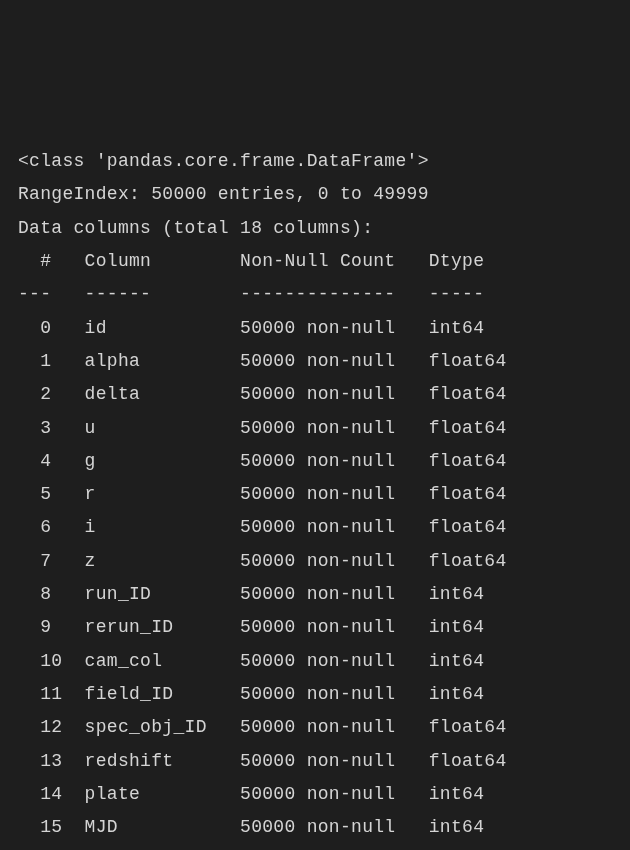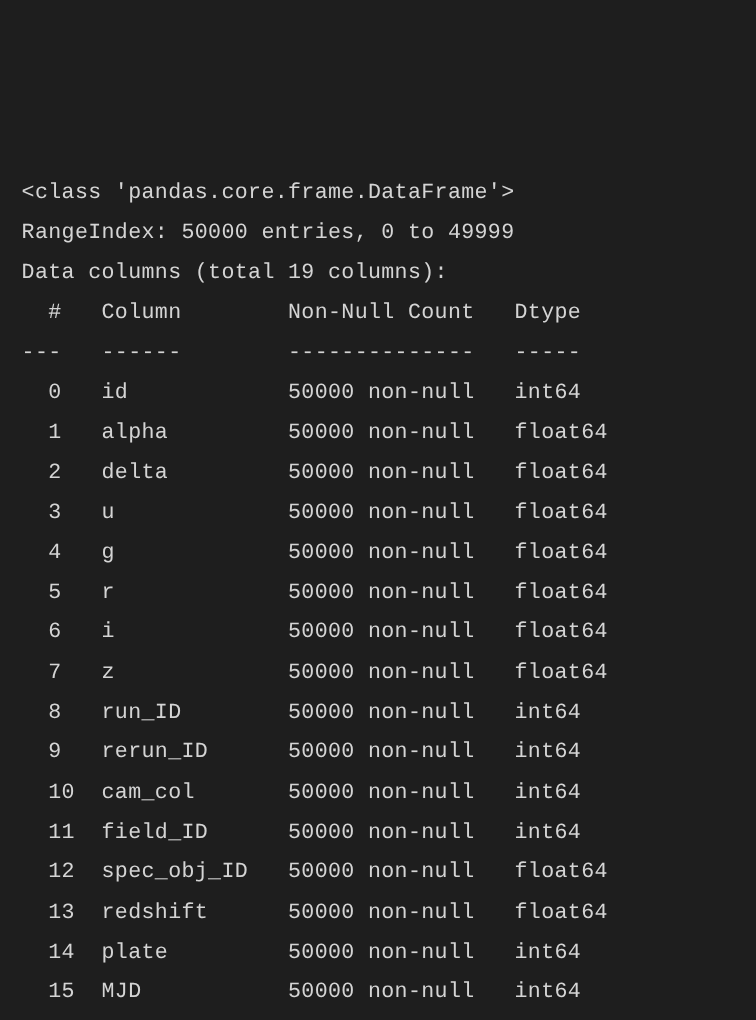--- a/index.html
+++ b/index.html
@@ -21,21 +21,21 @@
       white-space: pre;
     }
   </style>
 </head>
 <body>
 
 
 
 <div class="output"><span>&lt;class 'pandas.core.frame.DataFrame'&gt;</span>
 <span>RangeIndex: 50000 entries, 0 to 49999</span>
-<span>Data columns (total 19 columns):</span>
+<span>Data columns (total 18 columns):</span>
 <span id="hdr">  #   Column        Non-Null Count   Dtype</span>
 <span id="div">---   ------        --------------   -----</span>
 <span id="body">  0   id            50000 non-null   int64
   1   alpha         50000 non-null   float64
   2   delta         50000 non-null   float64
   3   u             50000 non-null   float64
   4   g             50000 non-null   float64
   5   r             50000 non-null   float64
   6   i             50000 non-null   float64
   7   z             50000 non-null   float64

